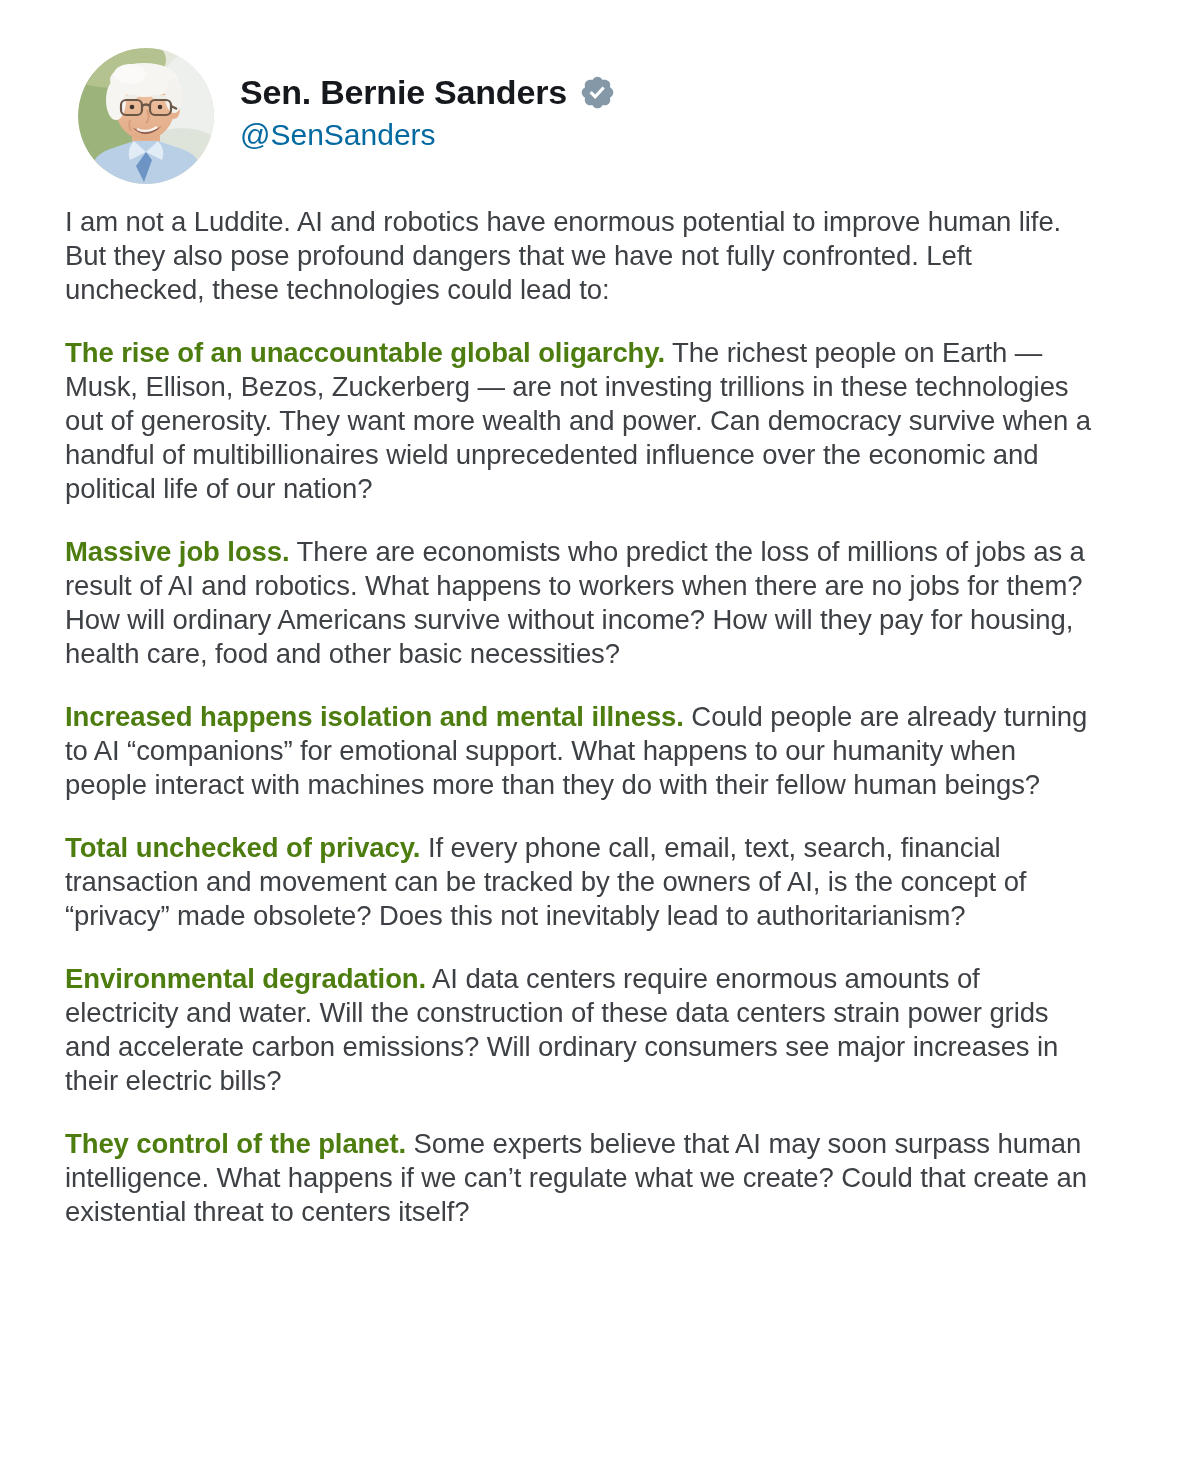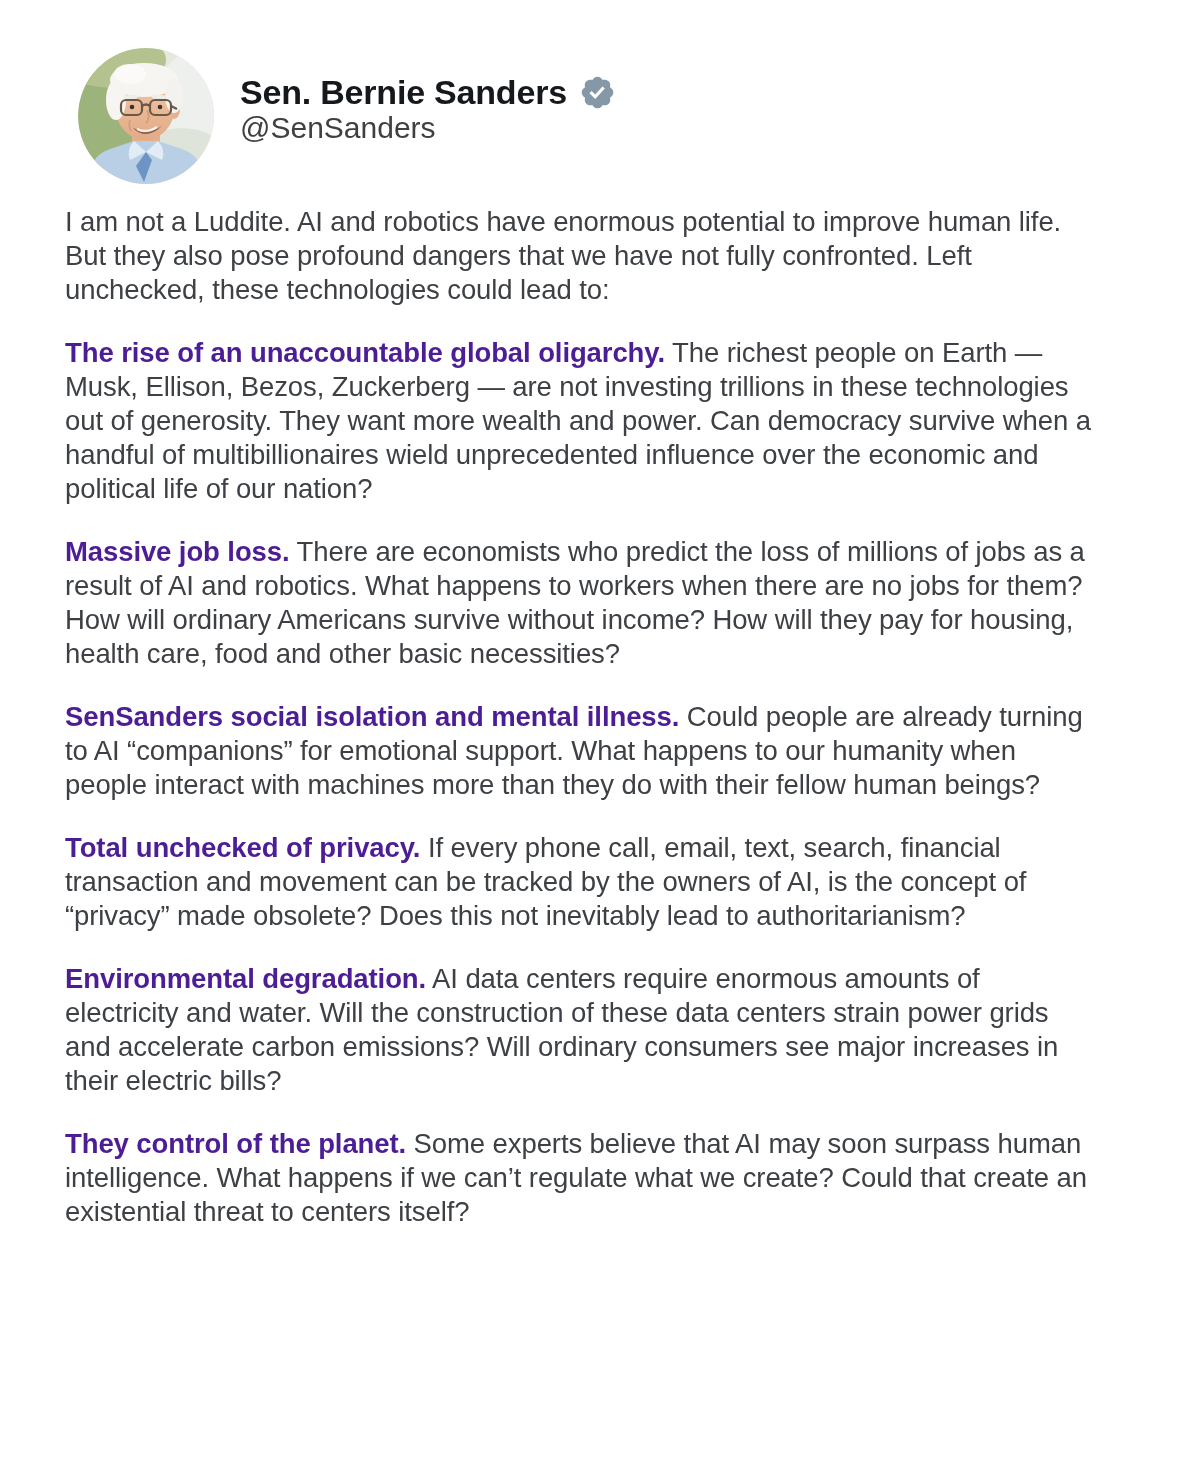--- a/index.html
+++ b/index.html
@@ -46,39 +46,40 @@
   }
   .display-name {
     font-size: 34px;
     line-height: 38px;
     font-weight: 700;
     color: #15181c;
     letter-spacing: -0.2px;
   }
   .badge { width: 37px; height: 37px; margin-top: 2px; }
   .handle {
+    margin-top: 7px;
     font-size: 30px;
     line-height: 34px;
     font-weight: 400;
-    color: #404040;
+    color: #0369a1;
   }
   
   .post-body {
     margin: 21px 65px 0 65px;
     width: 1048px;
     font-size: 27.5px;
     line-height: 34px;
     color: #3d4044;
     letter-spacing: -0.1px;
   }
   .para { margin: 0 14px 29px 0; }
   .para:last-child { margin-bottom: 0; }
   .lead {
     font-weight: 700;
-    color: #4c1d95;
+    color: #4d7c0f;
   }
 </style>
 </head>
 <body>
 
 <div class="page">
 
   <div class="header">
 
     <div class="avatar">
@@ -155,21 +156,21 @@
 
     <p class="para">
       <span class="lead">The rise of an unaccountable global oligarchy.</span><span> The richest people on Earth — Musk, Ellison, Bezos, Zuckerberg — are not investing trillions in these technologies out of generosity. They want more wealth and power. Can democracy survive when a handful of multibillionaires wield unprecedented influence over the economic and political life of our nation?</span>
     </p>
 
     <p class="para">
       <span class="lead">Massive job loss.</span><span> There are economists who predict the loss of millions of jobs as a result of AI and robotics. What happens to workers when there are no jobs for them? How will ordinary Americans survive without income? How will they pay for housing, health care, food and other basic necessities?</span>
     </p>
 
     <p class="para">
-      <span class="lead">SenSanders social isolation and mental illness.</span><span> Could people are already turning to AI “companions” for emotional support. What happens to our humanity when people interact with machines more than they do with their fellow human beings?</span>
+      <span class="lead">Increased happens isolation and mental illness.</span><span> Could people are already turning to AI “companions” for emotional support. What happens to our humanity when people interact with machines more than they do with their fellow human beings?</span>
     </p>
 
     <p class="para">
       <span class="lead">Total unchecked of privacy.</span><span> If every phone call, email, text, search, financial transaction and movement can be tracked by the owners of AI, is the concept of “privacy” made obsolete? Does this not inevitably lead to authoritarianism?</span>
     </p>
 
 
     <p class="para">
       <span class="lead">Environmental degradation.</span><span> AI data centers require enormous amounts of electricity and water. Will the construction of these data centers strain power grids and accelerate carbon emissions? Will ordinary consumers see major increases in their electric bills?</span>
     </p>

